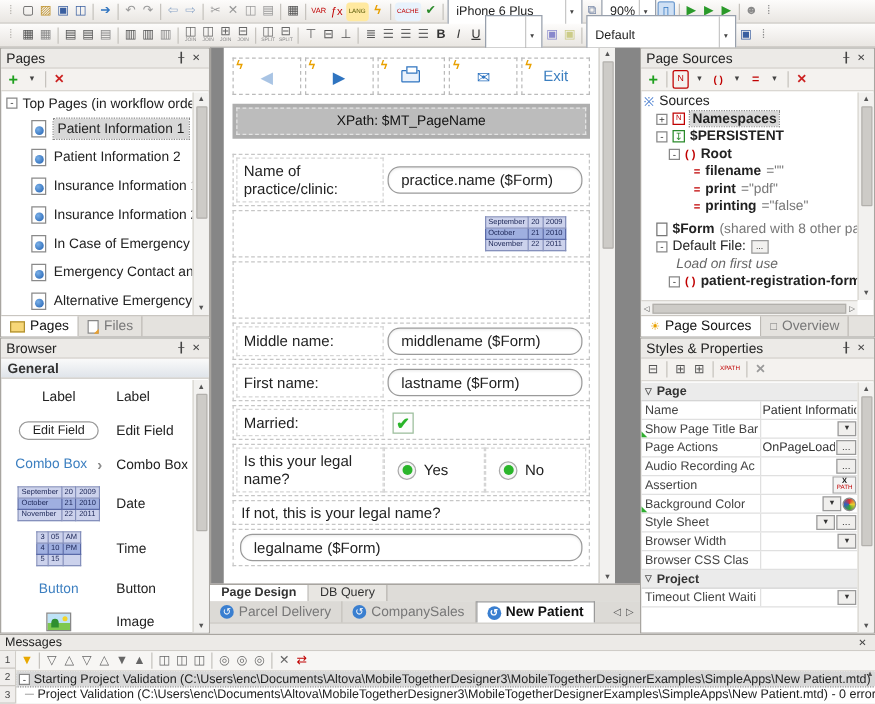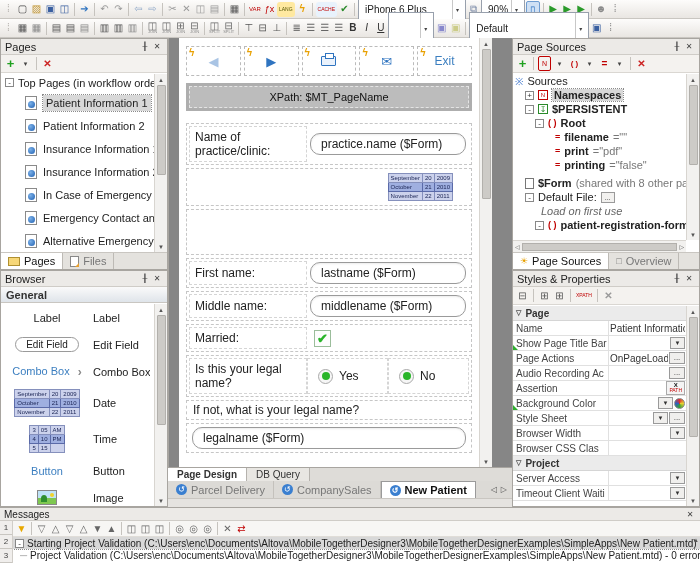--- a/index.html
+++ b/index.html
@@ -387,29 +387,29 @@
                 <td>November</td>
                 <td>22</td>
                 <td>2011</td>
               </tr>
         </tbody>
           </table>
       </span>
     </div>
     <div class="frow" style="min-height:46px"></div>
     <div class="frow">
+      <span class="flabel">Middle name:</span>
+      <span class="ffield">
+          <span class="efield">middlename ($Form)</span>
+        </span>
+    </div>
+    <div class="frow">
       <span class="flabel">First name:</span>
       <span class="ffield">
           <span class="efield">lastname ($Form)</span>
-        </span>
-    </div>
-    <div class="frow">
-      <span class="flabel">Middle name:</span>
-      <span class="ffield">
-          <span class="efield">middlename ($Form)</span>
         </span>
     </div>
     <div class="frow">
       <span class="flabel">Married:</span>
       <span class="ffield">
           <span class="cb">
             <span>✔</span>
           </span>
         </span>
     </div>
@@ -418,21 +418,21 @@
       <span class="radcell">
           <span class="rad"></span>
           <span>Yes</span>
         </span>
       <span class="radcell">
           <span class="rad"></span>
           <span>No</span>
         </span>
     </div>
     <div class="frow" style="min-height:20px;padding-left:6px;font-size:12px">
-        <span>If not, what is your legal name?</span>
+        <span>If not, this is your legal name?</span>
       </div>
     <div class="frow">
       <span class="ffield">
           <span class="efield">legalname ($Form)</span>
         </span>
     </div>
 
   </div>
   <div class="vsb" style="left:310px;top:0;bottom:0">
     <span class="ar">▲</span>
@@ -648,27 +648,20 @@
         <span class="plabel">Browser CSS Clas</span>
         <span class="pval">
           <span class="v"></span>
         </span>
       </div>
     <div class="psec">
         <span class="ar">▽</span>
         <span>Project</span>
       </div>
     <div class="prow">
-        <span class="plabel">Server Access</span>
-        <span class="pval">
-          <span class="v"></span>
-          <span class="ddb">▼</span>
-        </span>
-      </div>
-    <div class="prow">
         <span class="plabel">Timeout Client Waiti</span>
         <span class="pval">
           <span class="v"></span>
           <span class="ddb">▼</span>
         </span>
       </div>
 
   </div>
   <div class="vsb" style="top:35px;right:0;bottom:0">
     <span class="ar">▲</span>

